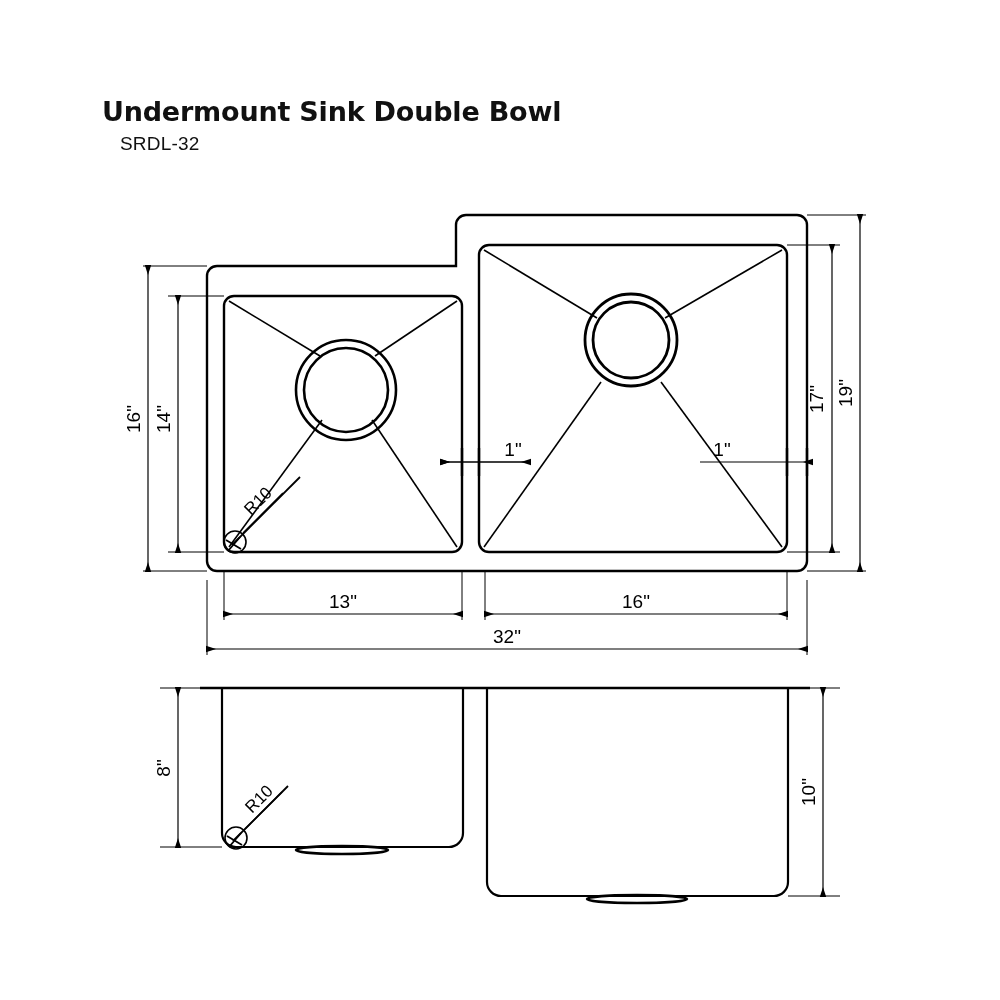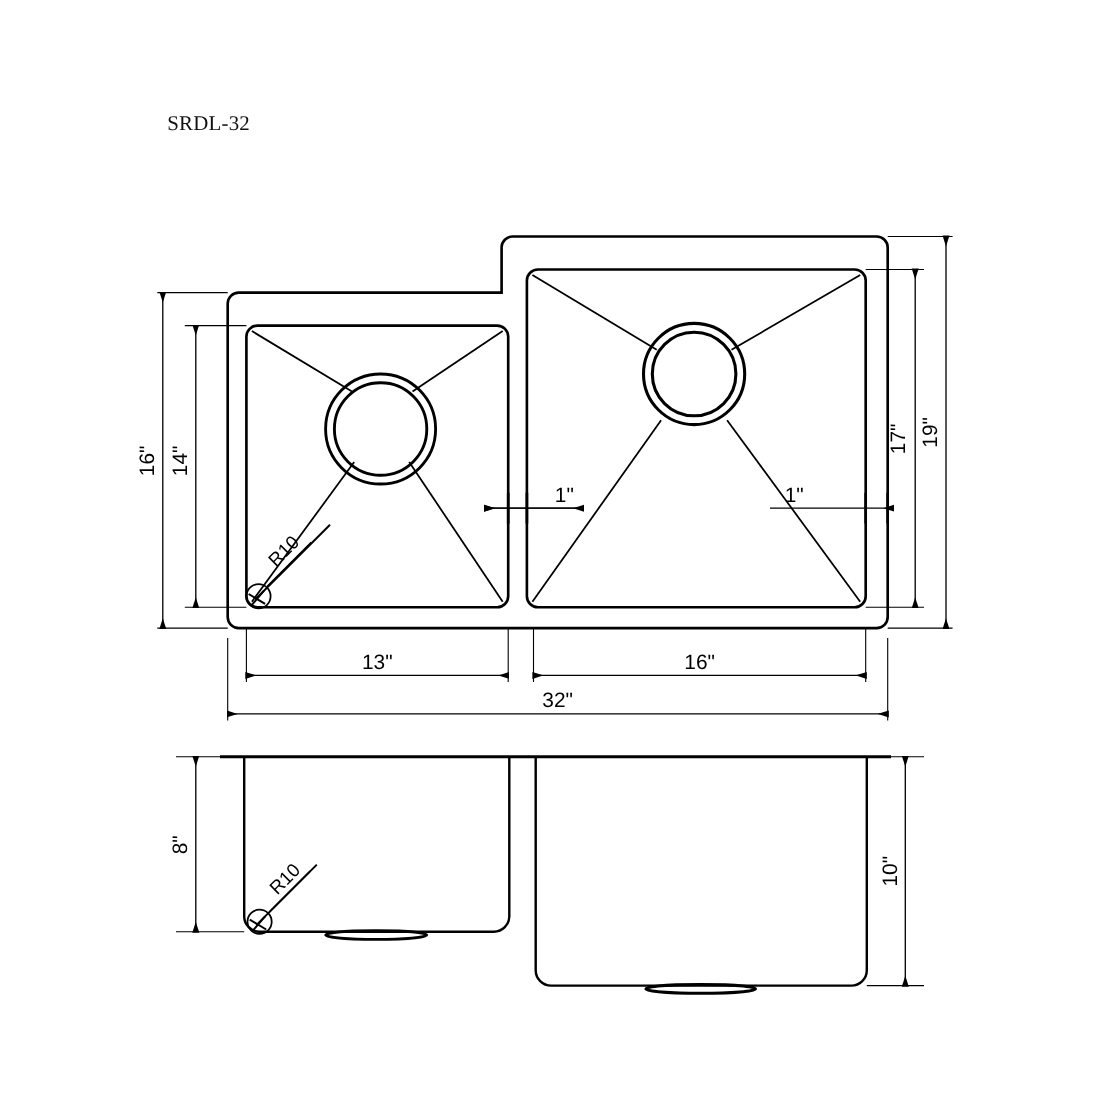--- a/index.html
+++ b/index.html
@@ -31,42 +31,43 @@
     font-family: "DejaVu Sans", sans-serif;
     font-size: 27px;
     font-weight: bold;
     letter-spacing: -0.2px;
     line-height: 1.15;
     color: #111111;
     margin: 0;
     white-space: nowrap;
   }
   .doc-model {
-    font-family: Liberation Serif, serif;
+    font-family: Liberation Sans, sans-serif;
     font-size: 19px;
     font-weight: 400;
     color: #111111;
-    margin: 6px 0 0 50px;
+    margin: 6px 0 0 18px;
     letter-spacing: 0.2px;
     white-space: nowrap;
   }
   svg { display: block; }
   text {
     font-family: "Liberation Sans", sans-serif;
     fill: #000000;
   }
   .dimtext { font-size: 19px; }
   .radtext { font-size: 17px; }
 </style>
 </head>
 <body>
 
 <div id="sheet">
 
   <div class="title-block">
+    <div class="doc-title">Undermount Sink Double Bowl</div>
     <div class="doc-model">SRDL-32</div>
   </div>
 
   <svg width="1000" height="1000" viewBox="0 0 1000 1000">
 
     <defs>
       <marker id="arrOut" markerWidth="10" markerHeight="8" refX="9" refY="4" orient="auto" markerUnits="userSpaceOnUse">
         <path d="M0,4 L10,0.8 L10,7.2 Z" fill="#000"></path>
       </marker>
       <marker id="arrIn" markerWidth="10" markerHeight="8" refX="1" refY="4" orient="auto" markerUnits="userSpaceOnUse">

